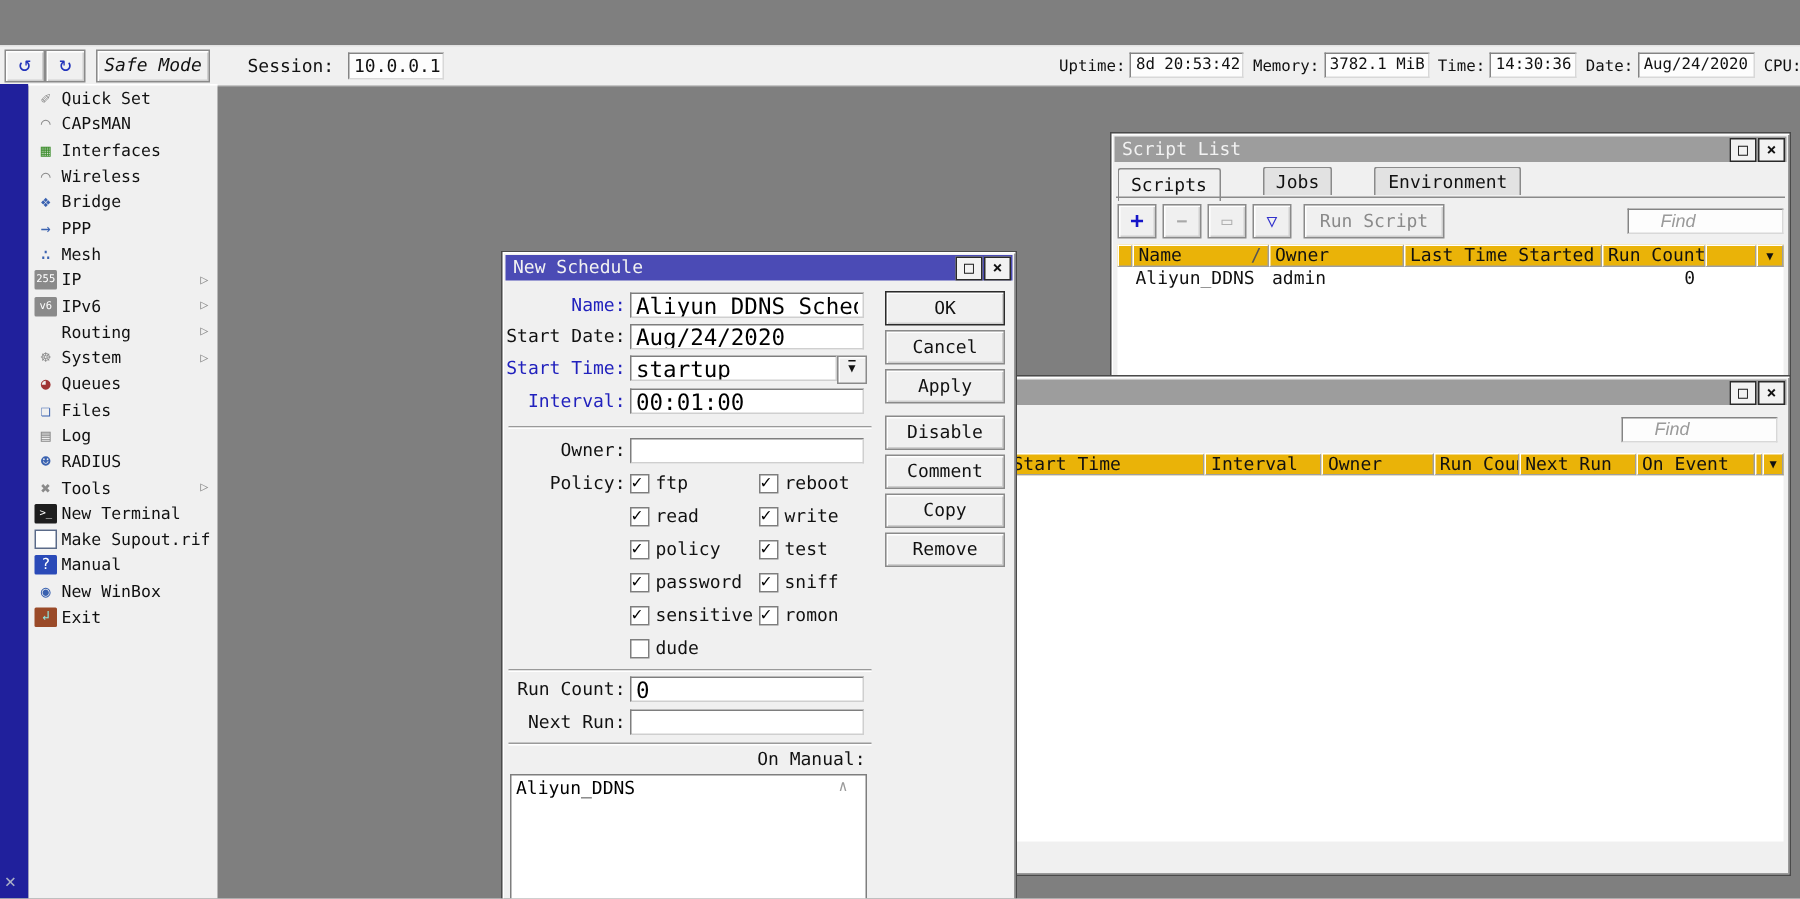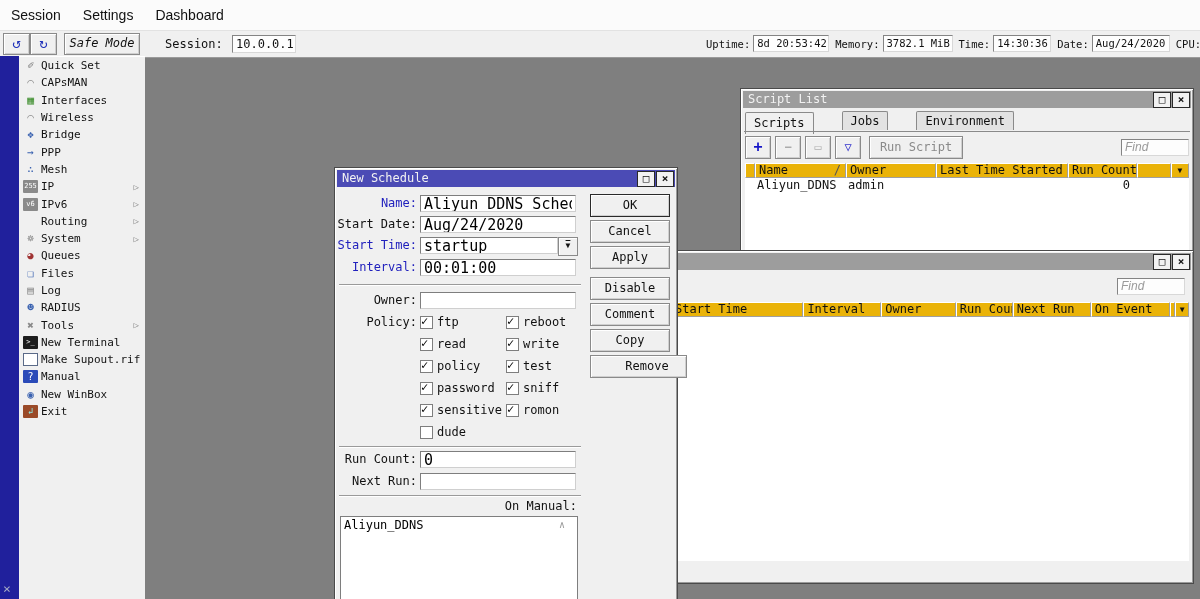--- a/index.html
+++ b/index.html
@@ -54,21 +54,21 @@
        margin-right:2px;border-radius:2px 2px 0 0;height:14px;line-height:14px;}
   .tab.active{background:#f0f0f0;height:17px;line-height:17px;position:relative;top:1px;}
   .tabline{position:absolute;left:3px;right:3px;top:42px;border-top:1px solid #8a8a8a;}
   .minitb{position:absolute;left:4px;top:46px;right:4px;height:24px;display:flex;align-items:center;gap:4px;}
   .sqbtn{width:24px;height:21px;background:#f0f0f0;border:1px solid #8a8a8a;
          box-shadow:inset 1px 1px 0 #fff,inset -1px -1px 0 #cfcfcf;text-align:center;line-height:20px;}
   .runbtn{width:92px;height:21px;background:#f0f0f0;border:1px solid #8a8a8a;
           box-shadow:inset 1px 1px 0 #fff,inset -1px -1px 0 #cfcfcf;color:#8a8a8a;
           text-align:center;line-height:20px;margin-left:4px;}
   .findbox{margin-left:auto;width:60px;height:15px;font-family:"DejaVu Sans Mono",monospace;
-           font-size:11px;padding:0 3px;background:#fdfdfd;border:1px solid #848484;
+           font-size:11px;padding:0 21px;background:#fdfdfd;border:1px solid #848484;
            border-bottom-color:#d8d8d8;border-right-color:#d8d8d8;}
   .findbox::placeholder{font-style:italic;color:#9a9a9a;font-family:"Liberation Sans",sans-serif;font-size:12px;}
   .grid{position:absolute;display:flex;flex-direction:column;}
   .ghead{display:flex;height:15px;}
   .hcell{background:#eab308;border:1px solid;border-color:#fff #9f9f9f #9f9f9f #fff;
          padding:0 0 0 3px;line-height:13px;white-space:nowrap;overflow:hidden;display:flex;}
   .hcell .sortch{margin-left:auto;margin-right:4px;color:#555;}
   .hdd{justify-content:center;padding:0;font-size:8px;align-items:center;}
   .grow{display:flex;height:14px;background:#fff;line-height:14px;}
   .gcell{padding-left:3px;white-space:nowrap;overflow:hidden;}
@@ -94,25 +94,20 @@
   .onEventTA{position:absolute;left:5px;top:348px;width:230px;height:92px;resize:none;
              background:#fff;border:1px solid #7e7e7e;font-family:"DejaVu Sans Mono",monospace;
              font-size:12px;padding:1px 3px;outline:none;}
   .scrollup{position:absolute;left:224px;top:351px;color:#9a9a9a;font-size:10px;}
 </style>
 </head>
 <body>
 
 <div id="screen">
 
-  <div class="menubar">
-    <span class="mitem">Session</span>
-    <span class="mitem">Settings</span>
-    <span class="mitem">Dashboard</span>
-  </div>
 
   <div class="toolbar">
     <div class="tbtn arrowbtn" style="left:3px;"><span>↺</span></div>
     <div class="tbtn arrowbtn" style="left:30px;"><span>↻</span></div>
     <div class="tbtn" style="left:64px;width:74px;font-style:italic;">Safe Mode</div>
     <span class="sess-lbl">Session:</span>
     <div class="sess-field sunken">10.0.0.1</div>
     <div class="status">
       <span class="slbl">Uptime:</span>
       <span class="sval sunken" style="width:68px">8d 20:53:42</span>
@@ -378,16 +373,16 @@
     <span class="lbl" style="left:160px;top:330px;">On Manual:</span>
     <textarea class="onEventTA" style="">Aliyun_DDNS</textarea>
     <span class="scrollup">∧</span>
 
     <div class="dbtn default" style="top:26px;">OK</div>
     <div class="dbtn" style="top:52px;">Cancel</div>
     <div class="dbtn" style="top:78px;">Apply</div>
     <div class="dbtn" style="top:109px;">Disable</div>
     <div class="dbtn" style="top:135px;">Comment</div>
     <div class="dbtn" style="top:161px;">Copy</div>
-    <div class="dbtn" style="top:187px;padding-left:17px;">Remove</div>
+    <div class="dbtn" style="top:187px;">Remove</div>
   </div>
 
 </div>
 
 </body></html>

